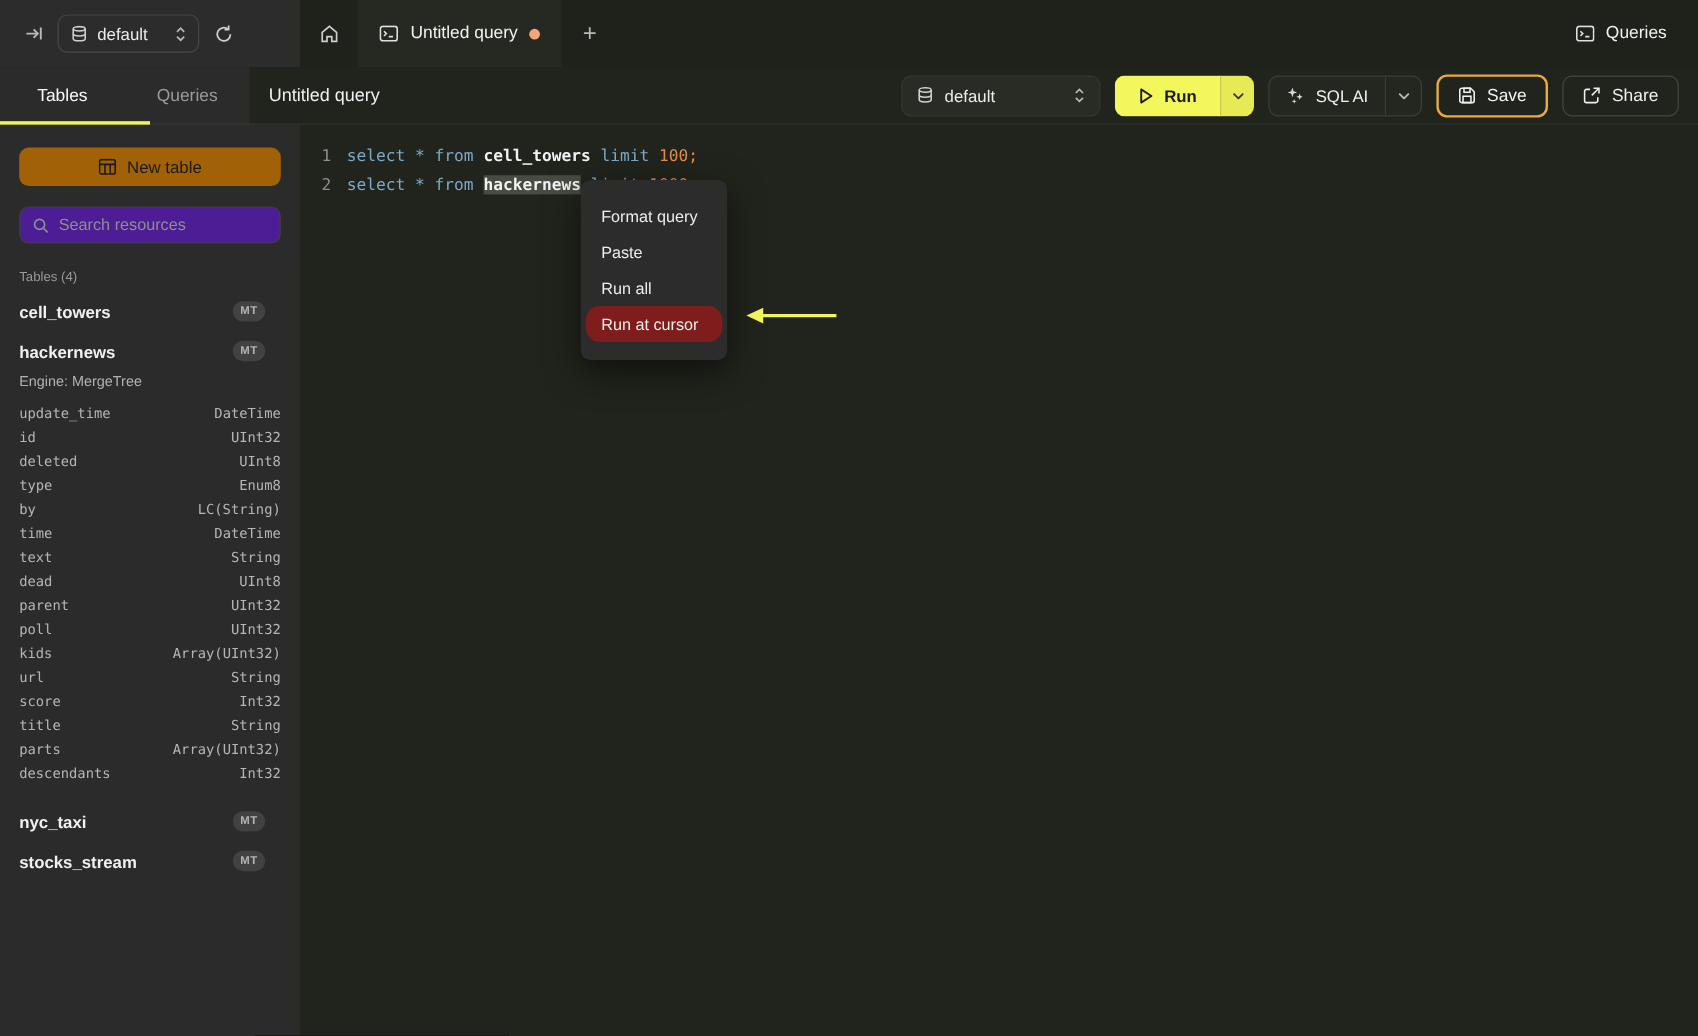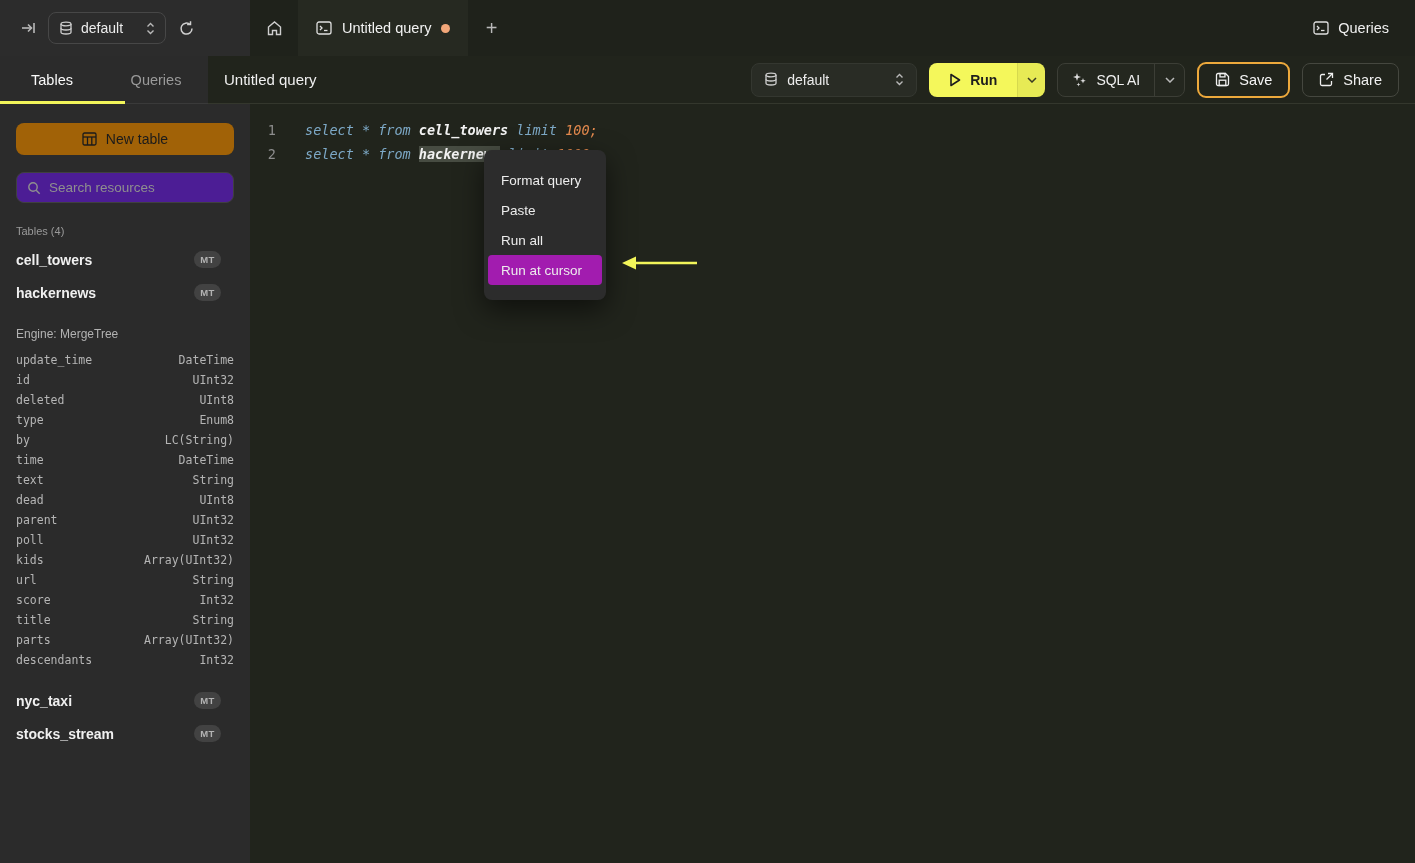--- a/index.html
+++ b/index.html
@@ -81,47 +81,47 @@
   }
   .search-box input::placeholder { color:#8f8f8f; }
   .section-header { margin-top:22px; font-size:11px; color:#9a9a9a; }
   .table-list { margin-top:6px; }
   .tbl-row { display:flex; align-items:center; justify-content:space-between; height:33px; cursor:pointer; }
   .tbl-name { font-size:14px; font-weight:600; color:#f0f0f0; }
   .mt-badge {
     width:27px; height:17px; display:flex; align-items:center; justify-content:center; margin-right:13px;
     background:#424242; color:#b3b3b3; font-size:9.5px; font-weight:700; border-radius:9px; letter-spacing:.4px;
   }
-  .engine-line { font-size:12px; color:#b2b2b2; margin:18px 0 9px 0; }
+  .engine-line { font-size:12px; color:#b2b2b2; margin:2px 0 9px 0; }
   .col-list { margin-bottom:14px; }
   .col-row { display:flex; justify-content:space-between; height:20px; align-items:center;
     font-family:"DejaVu Sans Mono","Liberation Mono",monospace; font-size:11.5px; color:#b5b5b5;gap:40px; }
   
   .editor {
     position:absolute; top:104px; left:250px; width:1165px; height:759px; background:#21241c;
     padding-top:14px; font-family:"DejaVu Sans Mono","Liberation Mono",monospace; font-size:13.5px;
   }
   .code-line { display:flex; height:24px; align-items:center; }
   .gutter { width:26px; text-align:right; color:#8d8d8d; flex:none; }
-  .code-text { margin-left:29px; white-space:pre;font-style:italic; }
+  .code-text { margin-left:13px; white-space:pre; }
   .tok-kw { color:#7da9c7; }
   .tok-table { color:#f2f2f2; font-weight:700; }
   .tok-table-selected { color:#f2f2f2; font-weight:700; background:#474c42; }
   .tok-num { color:#e58a4e; }
   .tok-plain { color:#e8e8e8; }
   
   .context-menu {
     position:absolute; left:484px; top:150px; width:122px; background:#2c2c2c; border-radius:8px;
     padding:15px 4px; box-shadow:0 10px 28px rgba(0,0,0,.55); z-index:10;
   }
   .menu-item {
     height:30px; display:flex; align-items:center; padding-left:13px; color:#ededed; font-size:13.5px;
     border-radius:4px; cursor:pointer; font-family:"Liberation Sans",sans-serif; white-space:nowrap;
   }
-  .menu-item.active { background:#a21caf; }
+  .menu-item.active { background:#7f1d1d;border-radius:12px; }
   .pointer-arrow { position:absolute; left:620px; top:254px; z-index:11; }
   svg { display:block; }
 </style>
 </head>
 <body>
 
 <div class="app">
 
   <div class="topbar">
     <div class="topbar-left">

